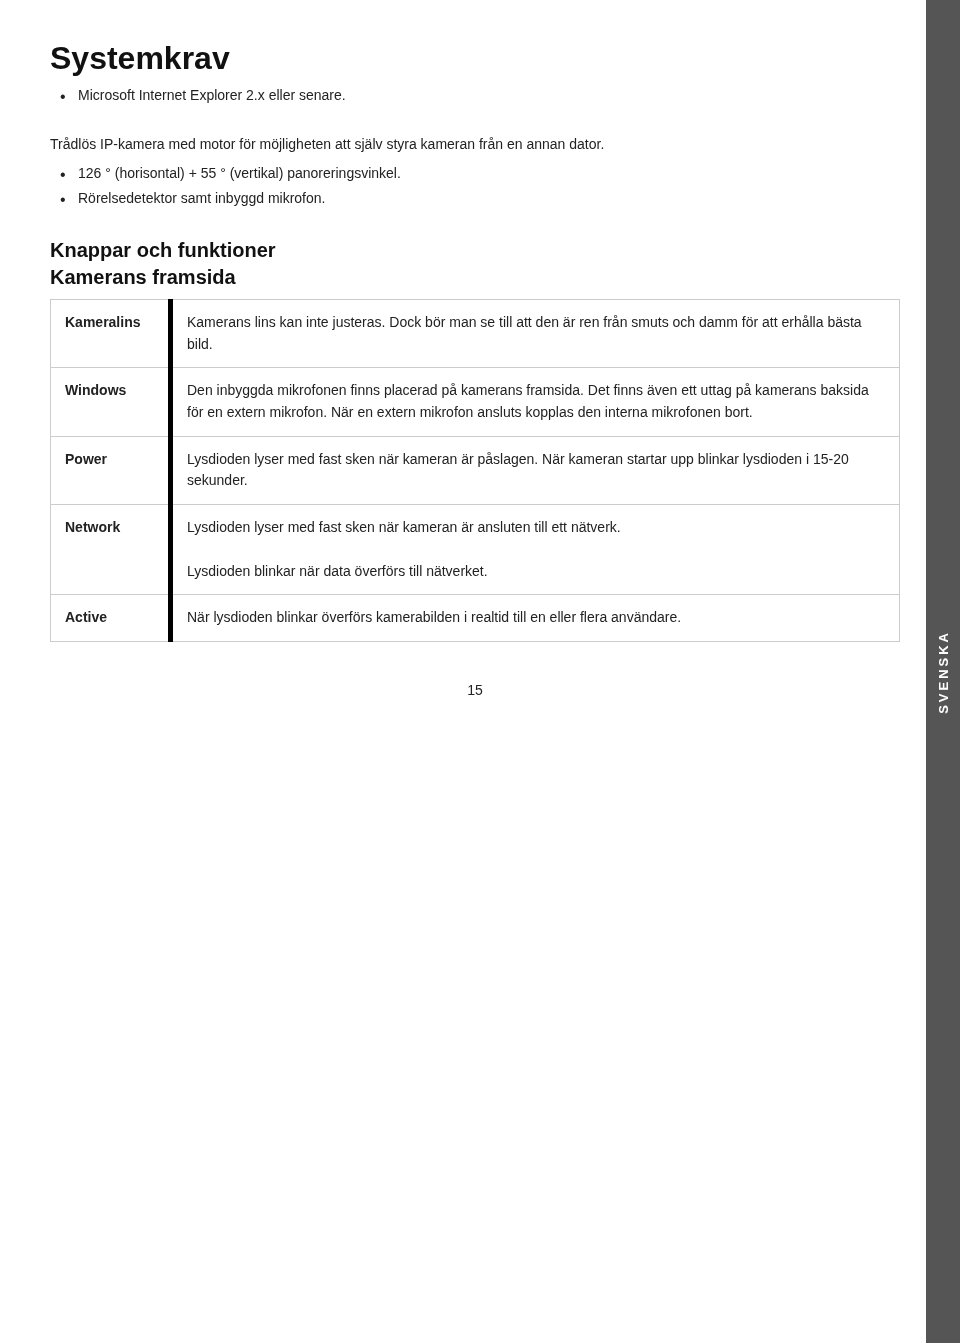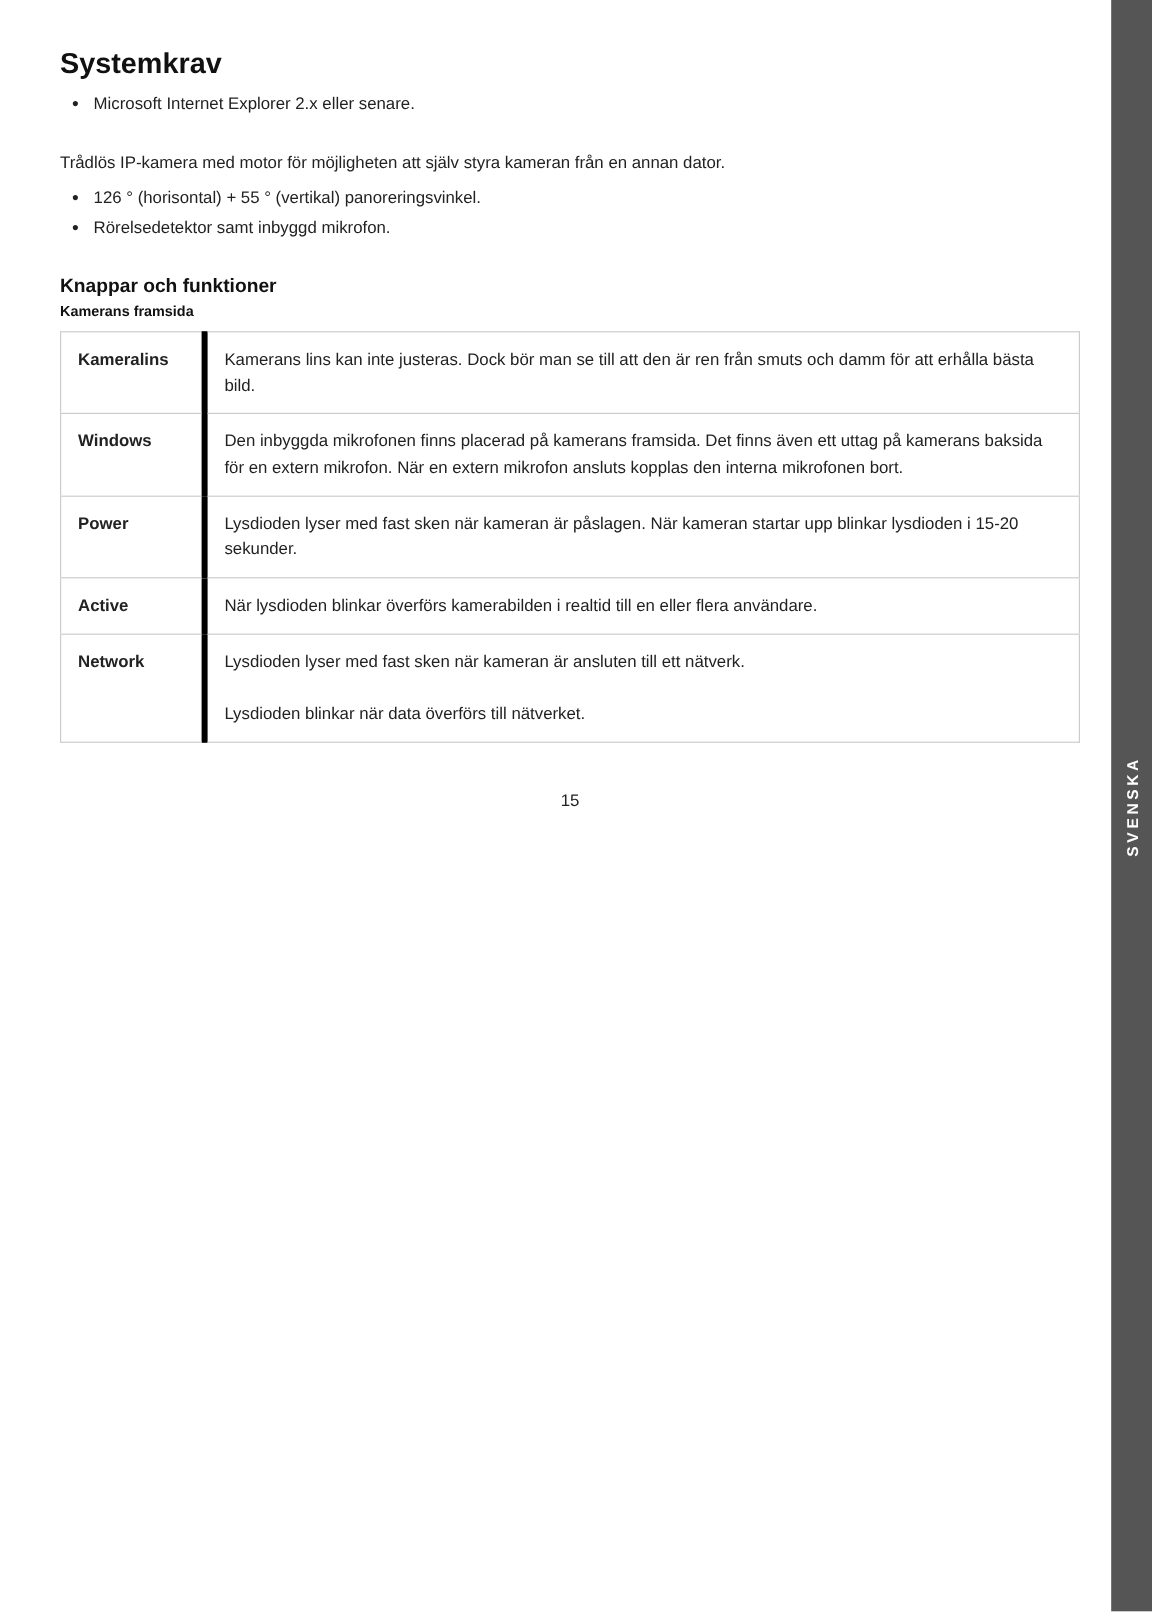--- a/index.html
+++ b/index.html
@@ -41,21 +41,21 @@
       font-size: 13px;
       font-weight: bold;
       letter-spacing: 3px;
       writing-mode: vertical-rl;
       text-orientation: mixed;
       transform: rotate(180deg);
     }
 
     
     .section-title {
-      font-size: 24px;
+      font-size: 32px;
       font-weight: bold;
       color: #111;
       margin-bottom: 8px;
     }
 
     .bullet-list {
       list-style: none;
       padding-left: 10px;
       margin-bottom: 16px;
     }
@@ -89,28 +89,28 @@
       margin-bottom: 8px;
       line-height: 1.5;
     }
 
     
     .knappar-section {
       margin-top: 30px;
     }
 
     .knappar-title {
-      font-size: 16px;
+      font-size: 20px;
       font-weight: bold;
       color: #111;
       margin-bottom: 4px;
     }
 
     .kamerans-subtitle {
-      font-size: 12px;
+      font-size: 20px;
       font-weight: bold;
       color: #111;
       margin-bottom: 10px;
     }
 
     
     .functions-table {
       width: 100%;
       border-collapse: collapse;
       border: 1px solid #ccc;
@@ -190,27 +190,27 @@
           </tr>
           <tr>
             <td class="col-label">Windows</td>
             <td class="col-desc">Den inbyggda mikrofonen finns placerad på kamerans framsida. Det finns även ett uttag på kamerans baksida för en extern mikrofon. När en extern mikrofon ansluts kopplas den interna mikrofonen bort.</td>
           </tr>
           <tr>
             <td class="col-label">Power</td>
             <td class="col-desc">Lysdioden lyser med fast sken när kameran är påslagen. När kameran startar upp blinkar lysdioden i 15-20 sekunder.</td>
           </tr>
           <tr>
+            <td class="col-label">Network</td>
+            <td class="col-desc">Lysdioden lyser med fast sken när kameran är ansluten till ett nätverk.<br><br>Lysdioden blinkar när data överförs till nätverket.</td>
+          </tr>
+          <tr>
             <td class="col-label">Active</td>
             <td class="col-desc">När lysdioden blinkar överförs kamerabilden i realtid till en eller flera användare.</td>
           </tr>
-          <tr>
-            <td class="col-label">Network</td>
-            <td class="col-desc">Lysdioden lyser med fast sken när kameran är ansluten till ett nätverk.<br><br>Lysdioden blinkar när data överförs till nätverket.</td>
-          </tr>
         </tbody>
     </table>
   </div>
 
   <div class="page-number">
     <span>15</span>
   </div>
 
 </div>
 

